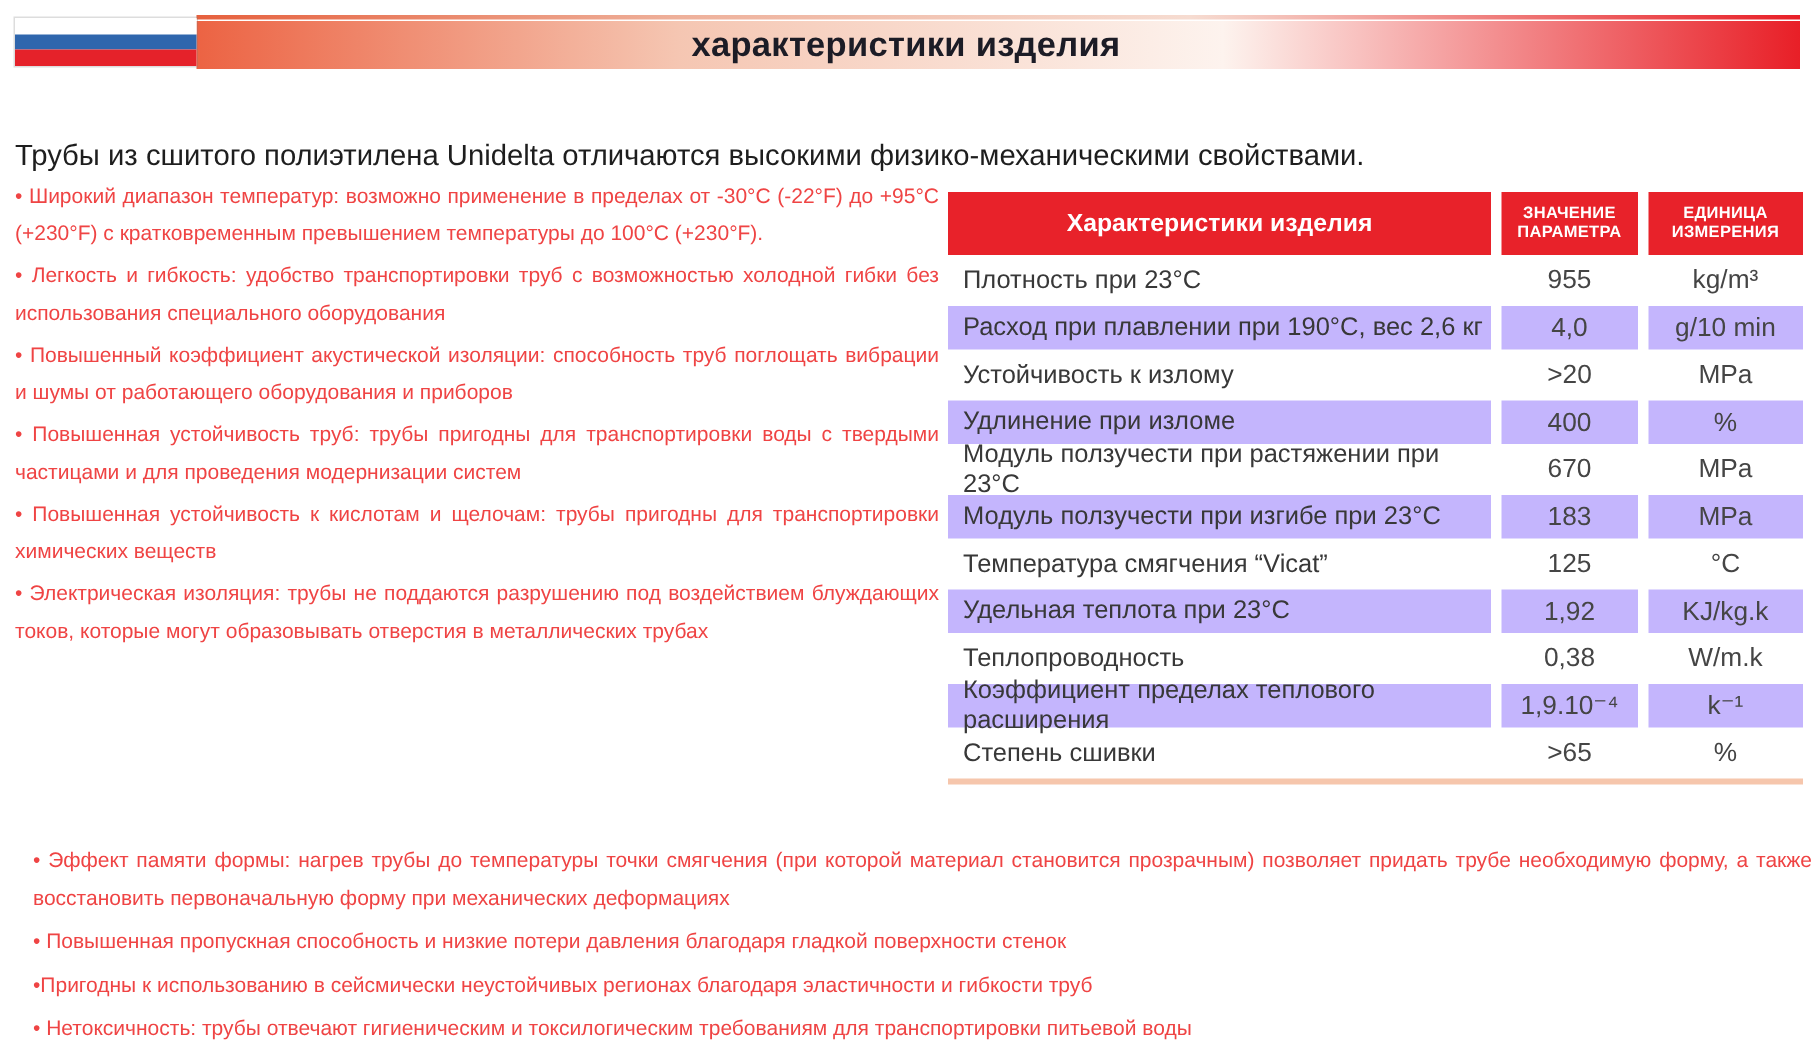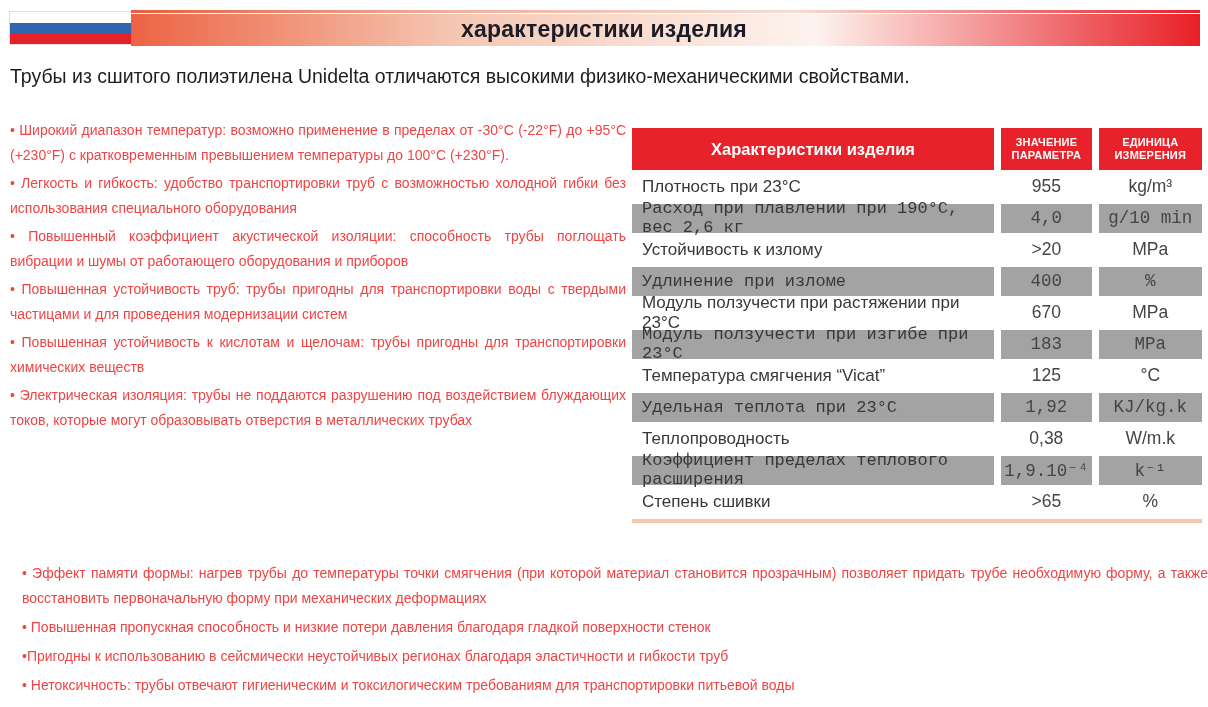--- a/index.html
+++ b/index.html
@@ -27,21 +27,21 @@
   }
   .flag .stripe { flex:1; }
   .page-title {
     position:absolute; left:0; top:16px; width:1208px; height:30px;
     text-align:center; font-size:23px; font-weight:bold; color:#1c1c26;
     letter-spacing:0.2px;
   }
 
   
   .intro {
-    position:absolute; left:10px; top:64px; width:1180px;
+    position:absolute; left:10px; top:92px; width:1180px;
     font-size:19.5px; line-height:25px;
   }
   .left-col {
     position:absolute; left:10px; top:118px; width:616px;
   }
   .left-col p, .bottom-col p {
     font-size:14px; line-height:24.5px; text-align:justify;
     margin-bottom:4px; color:#ef4444;
   }
   .bottom-col {
@@ -58,21 +58,21 @@
   .c-unit { width:104px; }
   .t-head > div {
     background:#e8222a; color:#ffffff; font-weight:bold;
     display:flex; align-items:center; justify-content:center; text-align:center;
   }
   .t-head .c-name { font-size:16.5px; }
   .t-head .c-val, .t-head .c-unit { font-size:11px; line-height:13px; letter-spacing:0.2px; }
   .t-row > div { display:flex; align-items:center; }
   .t-row .c-name { font-size:17px; color:#383838; padding-left:10px; }
   .t-row .c-val, .t-row .c-unit { font-size:17.5px; color:#454545; justify-content:center; }
-  .t-row.alt > div { background:#a3a3a3;font-family:Liberation Mono, monospace; }
+  .t-row.alt > div { background:#c4b5fd; }
   .t-strip { height:4px; background:#f6c6ac; margin-top:1px; }
 </style>
 </head>
 <body>
 
 <div class="page">
 
   <div class="banner-rule"></div>
   <div class="banner"></div>
 
@@ -82,21 +82,21 @@
     <div class="stripe" style="background:#e5222a;"></div>
   </div>
 
   <div class="page-title">характеристики изделия</div>
 
   <div class="intro">Трубы из сшитого полиэтилена Unidelta отличаются высокими физико-механическими свойствами.</div>
 
   <div class="left-col" id="features-left">
       <p>• Широкий диапазон температур: возможно применение в пределах от -30°C (-22°F) до +95°C (+230°F) с кратковременным превышением температуры до 100°C (+230°F).</p>
       <p>• Легкость и гибкость: удобство транспортировки труб с возможностью холодной гибки без использования специального оборудования</p>
-      <p>• Повышенный коэффициент акустической изоляции: способность трубы поглощать вибрации и шумы от работающего оборудования и приборов</p>
+      <p>• Повышенный коэффициент акустической изоляции: способность труб поглощать вибрации и шумы от работающего оборудования и приборов</p>
       <p>• Повышенная устойчивость труб: трубы пригодны для транспортировки воды с твердыми частицами и для проведения модернизации систем</p>
       <p>• Повышенная устойчивость к кислотам и щелочам: трубы пригодны для транспортировки химических веществ</p>
       <p>• Электрическая изоляция: трубы не поддаются разрушению под воздействием блуждающих токов, которые могут образовывать отверстия в металлических трубах</p>
     </div>
 
   <div class="spec-table">
     <div class="t-head">
       <div class="c-name">Характеристики изделия</div>
       <div class="c-val">ЗНАЧЕНИЕ ПАРАМЕТРА</div>
       <div class="c-unit">ЕДИНИЦА ИЗМЕРЕНИЯ</div>

